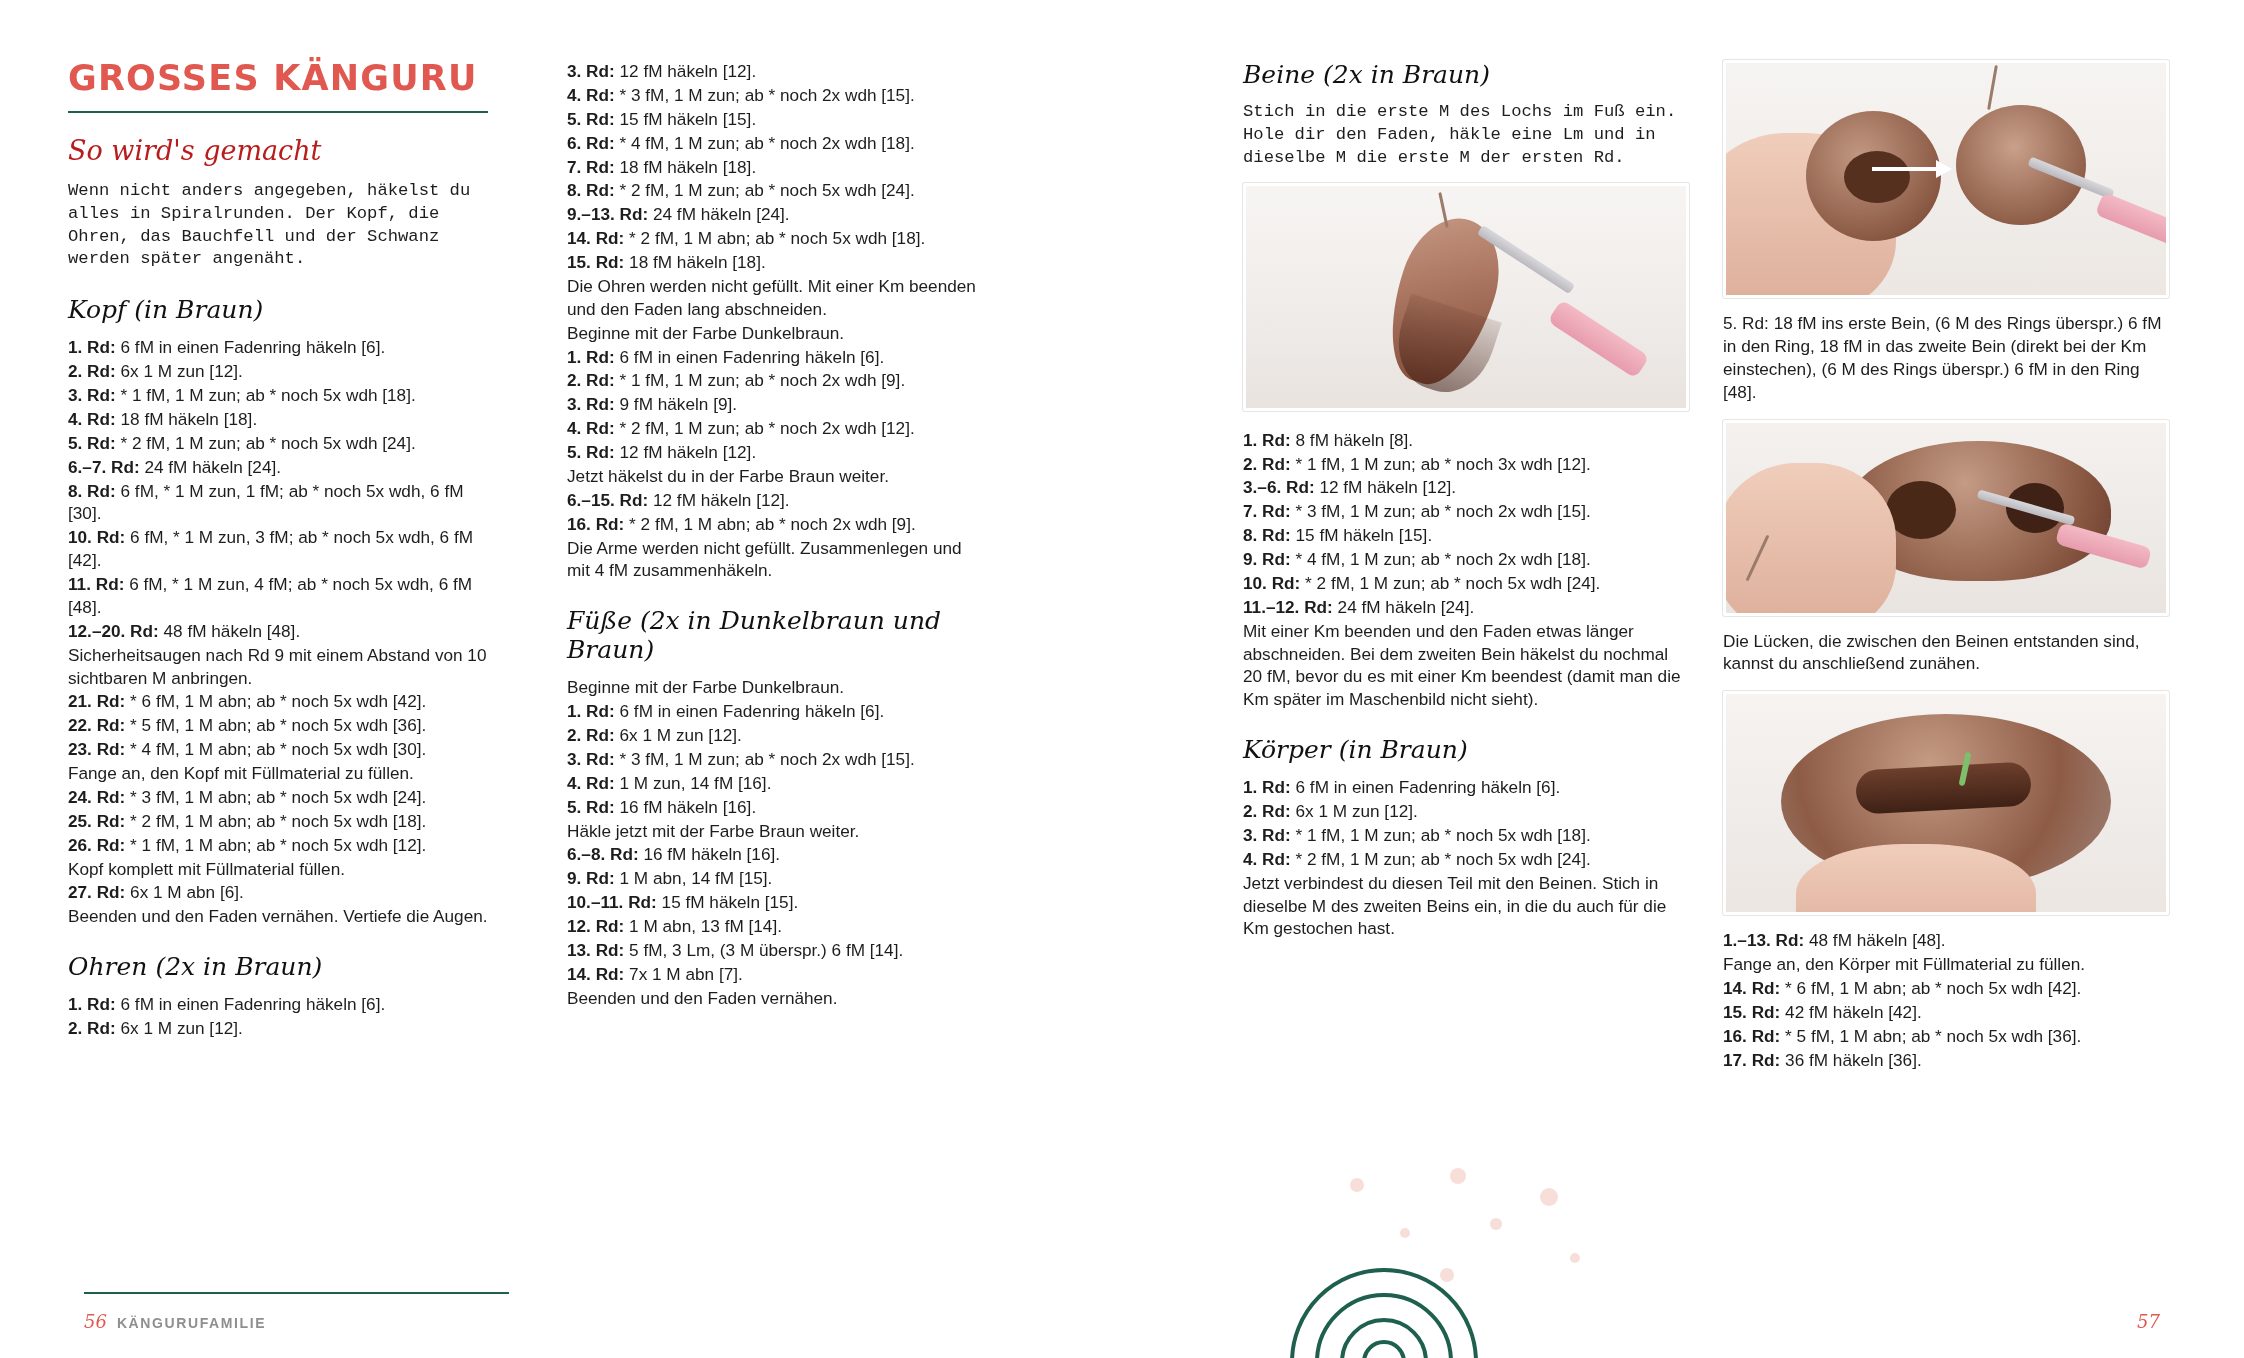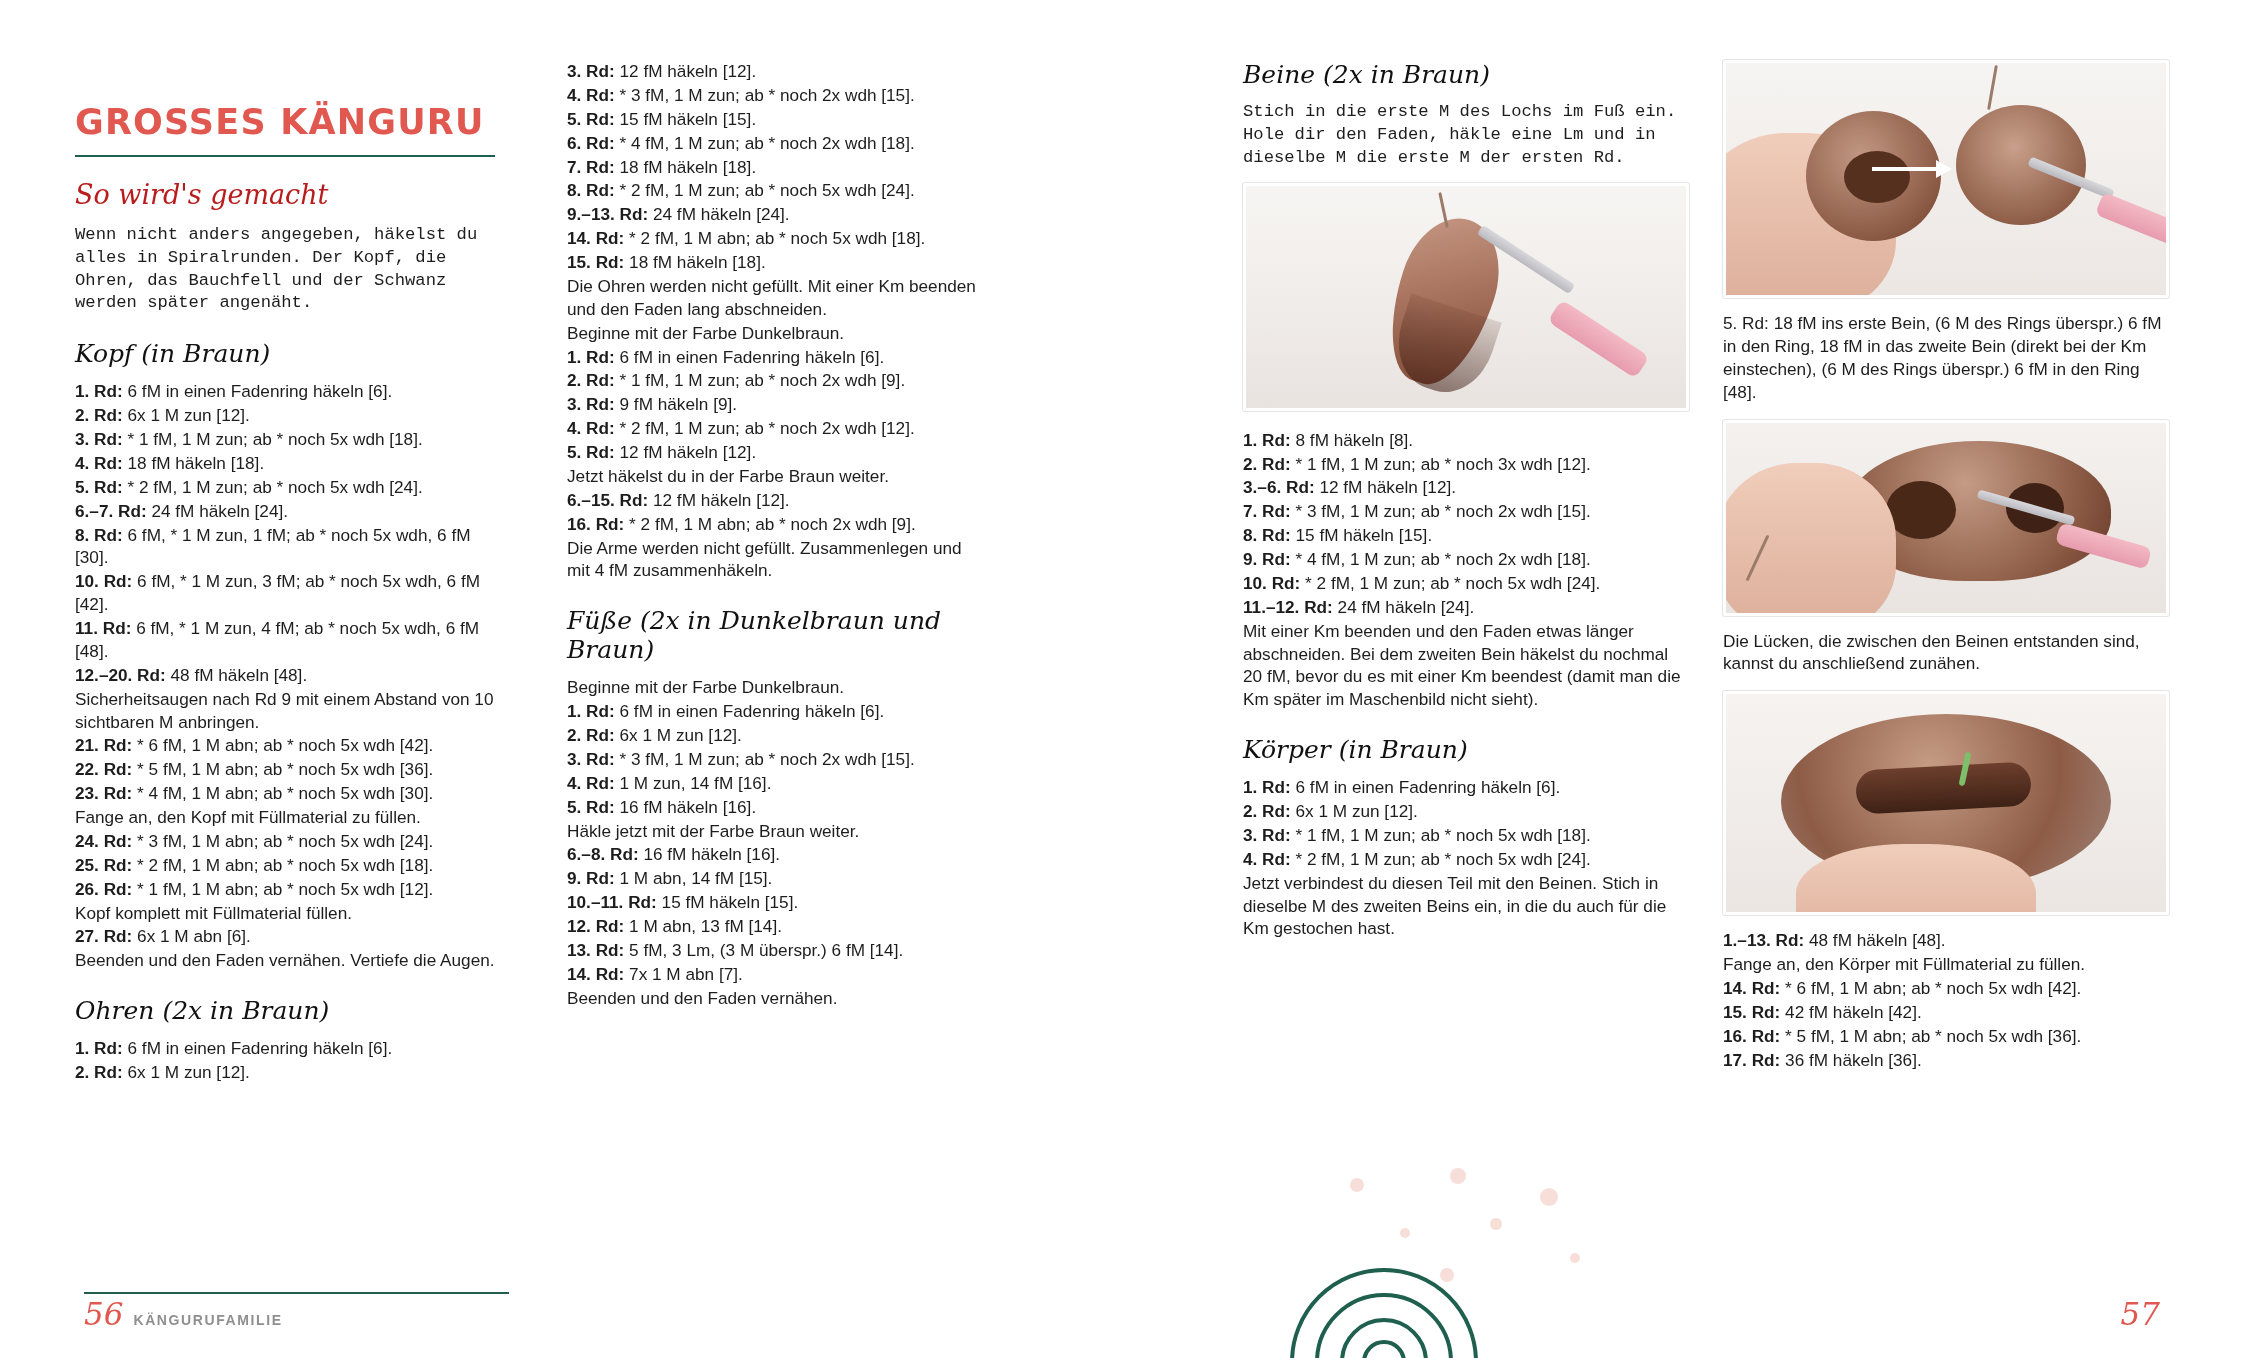--- a/index.html
+++ b/index.html
@@ -7,21 +7,21 @@
     width:2244px;height:1358px;
     background:#ffffff;
     font-family:"Liberation Sans", sans-serif;
     color:#1a1a1a;
     overflow:hidden;
     position:relative;
   }
   .page{position:absolute;inset:0;}
   
   .col{position:absolute;top:60px;}
-  #col1{left:75px;width:425px;margin-top:44px;}
+  #col1{left:68px;width:425px;}
   #col2{left:567px;width:420px;}
   #col3{left:1243px;width:445px;}
   #col4{left:1723px;width:445px;}
 
   h1.title{
     font-family:"DejaVu Sans", sans-serif;
     font-weight:bold;
     font-size:35px;
     letter-spacing:1.2px;
     color:#e0584f;
@@ -72,21 +72,21 @@
   .ph-bg{position:absolute;inset:0;background:linear-gradient(180deg,#f7f5f3 0%,#efebe8 60%,#e8e3df 100%);}
   .crochet{position:absolute;border-radius:50%;}
   .hook{position:absolute;background:linear-gradient(180deg,#f3b9c4,#e79cae);border-radius:8px;}
   .needle{position:absolute;background:linear-gradient(180deg,#d8d8dc,#b9b9bf);border-radius:4px;}
   .hand{position:absolute;background:linear-gradient(180deg,#f0cdbb,#dcae99);border-radius:45% 45% 40% 40%;}
   .yarn{position:absolute;background:#9b7b6a;border-radius:2px;}
 
   
   .folio-left{position:absolute;left:84px;bottom:26px;display:flex;align-items:baseline;gap:10px;}
   .folio-right{position:absolute;right:84px;bottom:26px;}
-  .folio-num{font-family:"DejaVu Serif",serif;font-style:italic;font-size:31px;color:#e0584f;}
+  .folio-num{font-family:"DejaVu Serif",serif;font-style:italic;font-size:18px;color:#e0584f;}
   .folio-txt{font-size:14px;letter-spacing:1.6px;color:#8f8f8f;font-weight:bold;}
   .rule-bot{position:absolute;left:84px;bottom:64px;width:425px;height:2px;background:#1f5f4e;}
 
   
   .spiral{position:absolute;left:1230px;bottom:-90px;width:300px;height:200px;}
   .spiral div{position:absolute;border:4px solid #1f5f4e;border-radius:50%;}
   .dots{position:absolute;left:1340px;bottom:60px;width:280px;height:140px;}
   .dots span{position:absolute;background:#f7ded8;border-radius:50%;}
 </style>
 </head>

